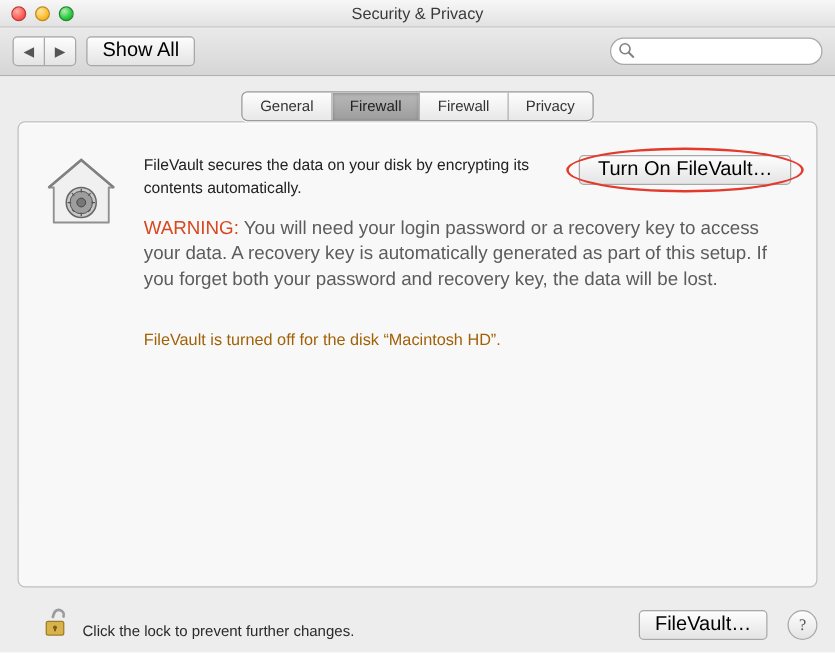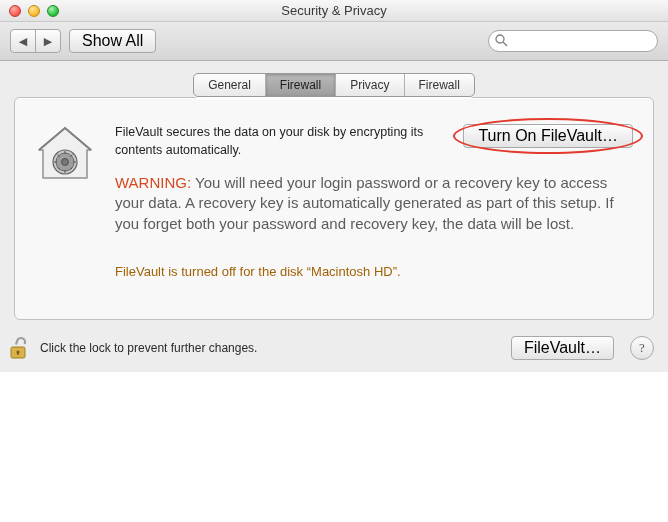--- a/index.html
+++ b/index.html
@@ -8,21 +8,21 @@
     width: 668px;
     height: 522px;
     font-family: "Lucida Grande", "Helvetica Neue", Arial, sans-serif;
     font-size: 13px;
     background: #fff;
     color: #000;
   }
   
   .window {
     width: 668px;
-    height: 372px;
+    height: 522px;
     background: #ededed;
     box-sizing: border-box;
     display: flex;
     flex-direction: column;
   }
   .titlebar {
     height: 21px;
     display: flex;
     align-items: center;
     position: relative;
@@ -216,22 +216,22 @@
     color: #5c5c5c;
   }
   .status {
     margin-top: 30px;
     font-size: 13px;
     color: #a16207;
   }
   
   .footer {
     display: flex;
-    align-items: center;
-    padding: 6px 14px 10px 4px;
+    align-items: flex-end;
+    padding: 6px 14px 10px 30px;
     gap: 8px;
   }
   .lock {
     width: 28px; height: 28px;
     display: inline-flex;
     align-items: center; justify-content: center;
   }
   .lock svg { display:block; }
   .locktext {
     font-size: 12px;
@@ -336,22 +336,22 @@
             <div class="status">FileVault is turned off for the disk “Macintosh HD”.</div>
           </div>
 
         </div>
       </div>
 
       <div class="tabs">
         <div class="tabseg">
           <div class="tab"><span>General</span></div>
           <div class="tab active"><span>Firewall</span></div>
+          <div class="tab"><span>Firewall</span></div>
           <div class="tab"><span>Privacy</span></div>
-          <div class="tab"><span>Firewall</span></div>
         </div>
       </div>
     </div>
 
   </div>
 
   <div class="footer">
     <span class="lock">
       <span>
         <svg width="26" height="26" viewBox="0 0 26 26">

